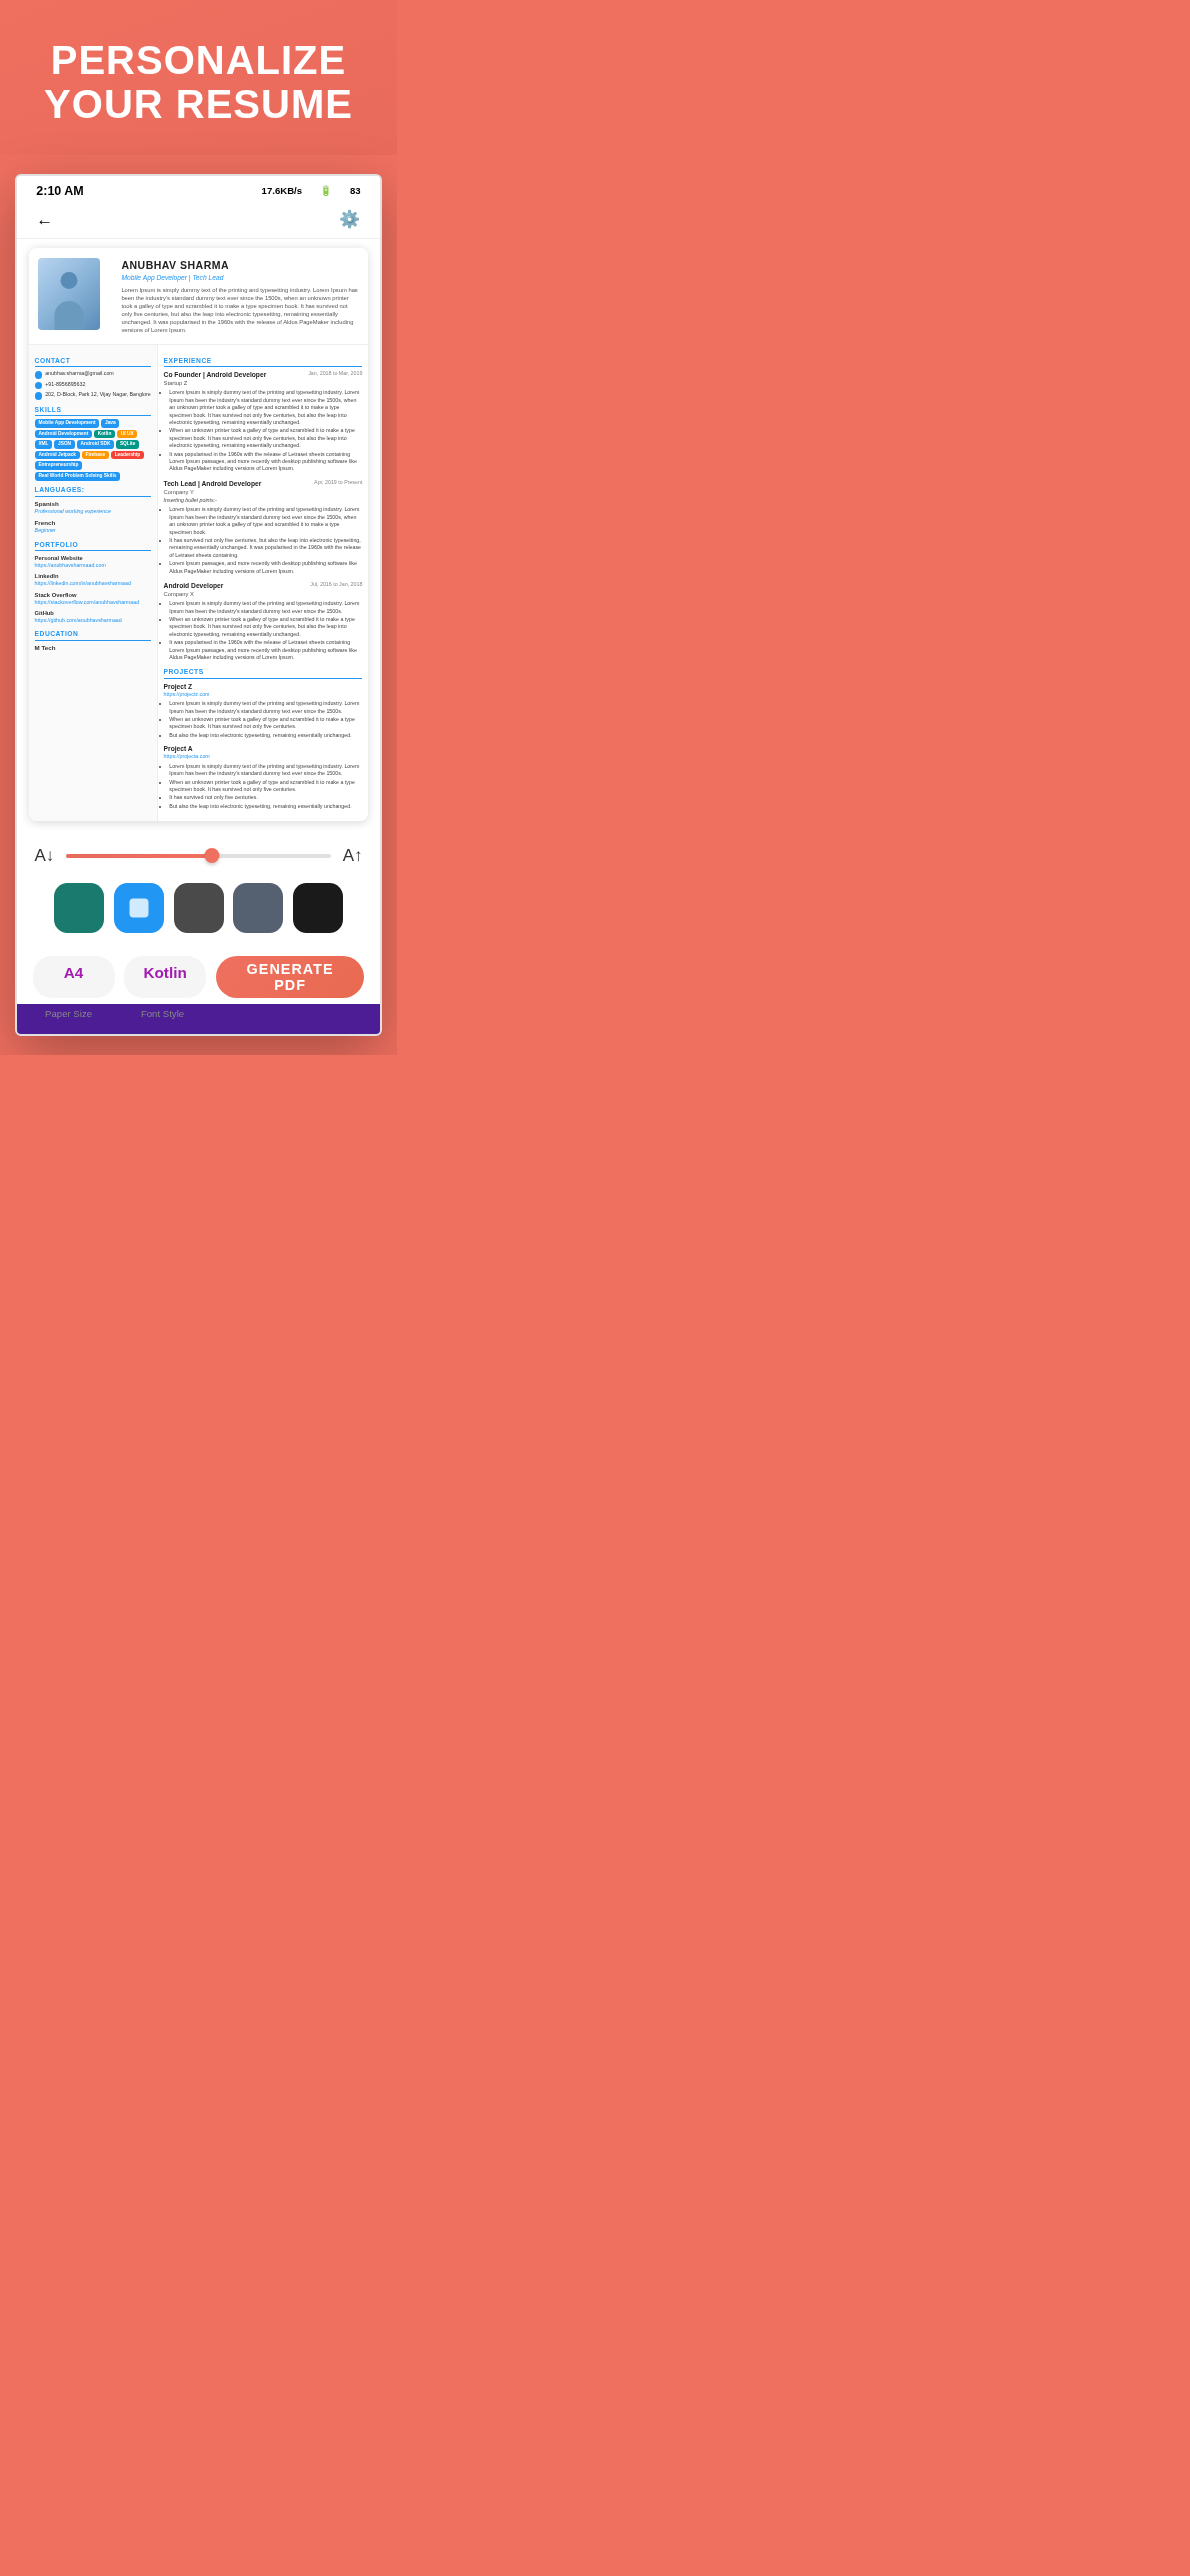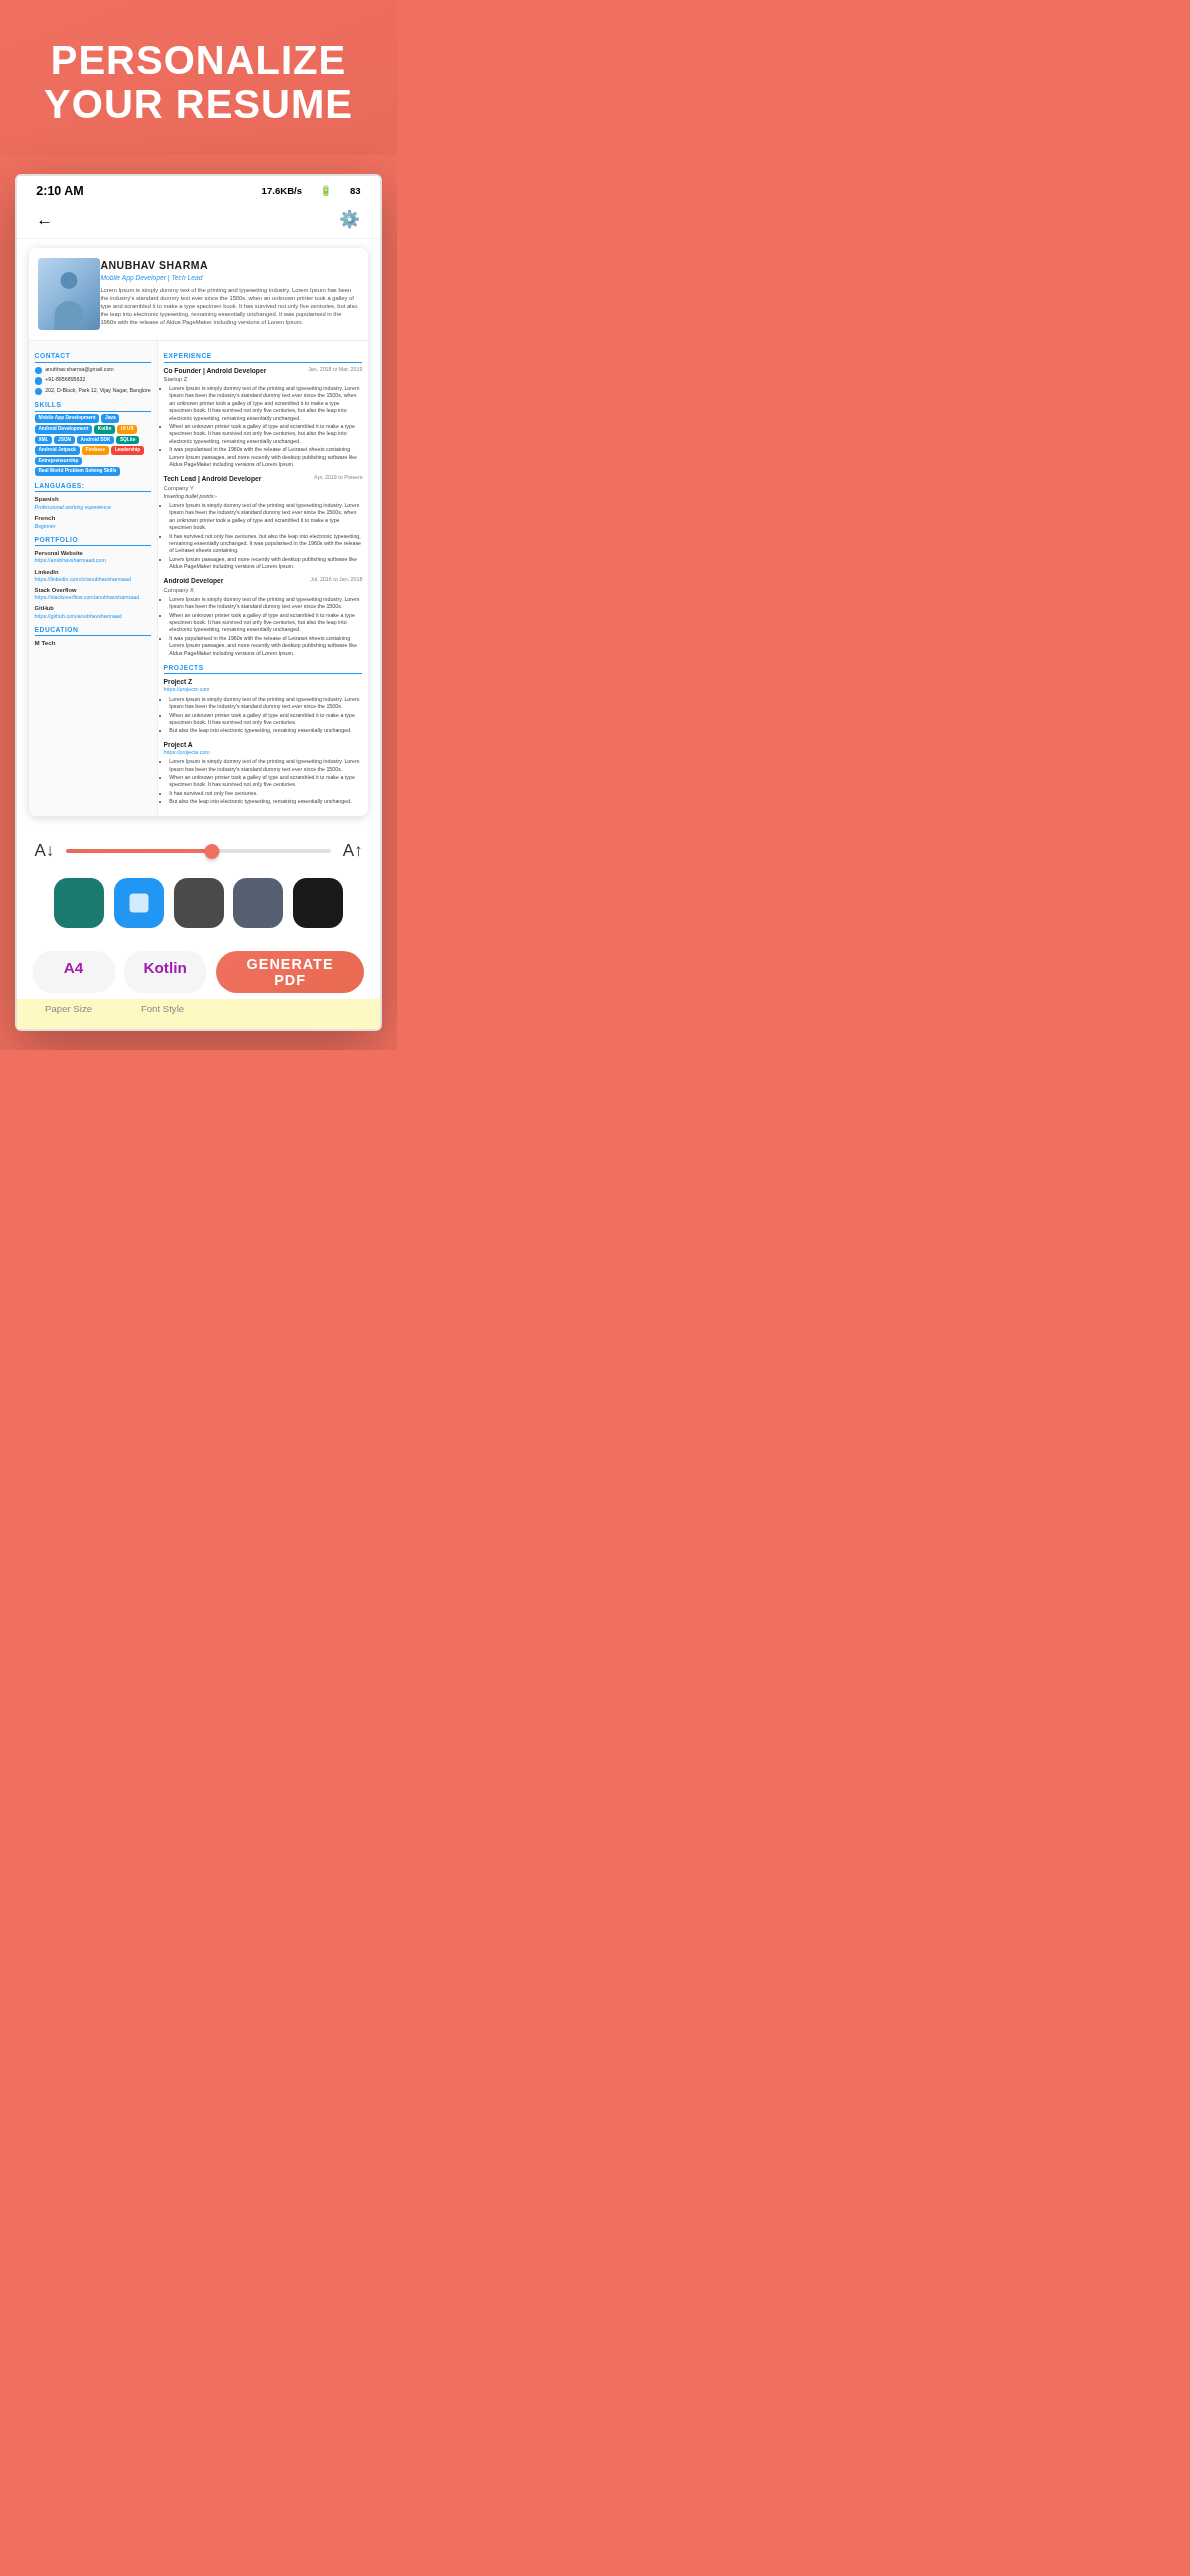--- a/index.html
+++ b/index.html
@@ -68,21 +68,21 @@
       box-shadow: 0 1.9px 9.6px rgba(0,0,0,0.15);
       overflow: hidden;
       font-size: 6.7px;
       line-height: 1.4;
     }
 
     
     .resume-header {
       display: flex;
       padding: 9.6px;
-      gap: 0;
+      gap: 21px;
       border-bottom: 1px solid #eee;
     }
     .resume-photo {
       width: 62px;
       height: 72px;
       background: linear-gradient(135deg, #b8d4f0 0%, #8ab4d8 50%, #5a8cb8 100%);
       border-radius: 3.8px;
       flex-shrink: 0;
       position: relative;
       overflow: hidden;
@@ -305,21 +305,21 @@
       color: white;
       font-size: 14.4px;
       font-weight: 800;
       letter-spacing: 1px;
       flex: 2;
       cursor: pointer;
       text-transform: uppercase;
     }
 
     .bottom-row {
-      background: #fef9c3;
+      background: #4c1d95;
       padding: 3.8px 15.3px 15.3px;
       display: flex;
       gap: 22px;
     }
     .bottom-label {
       flex: 1;
       text-align: center;
       font-size: 9.6px;
       color: #888;
     }

